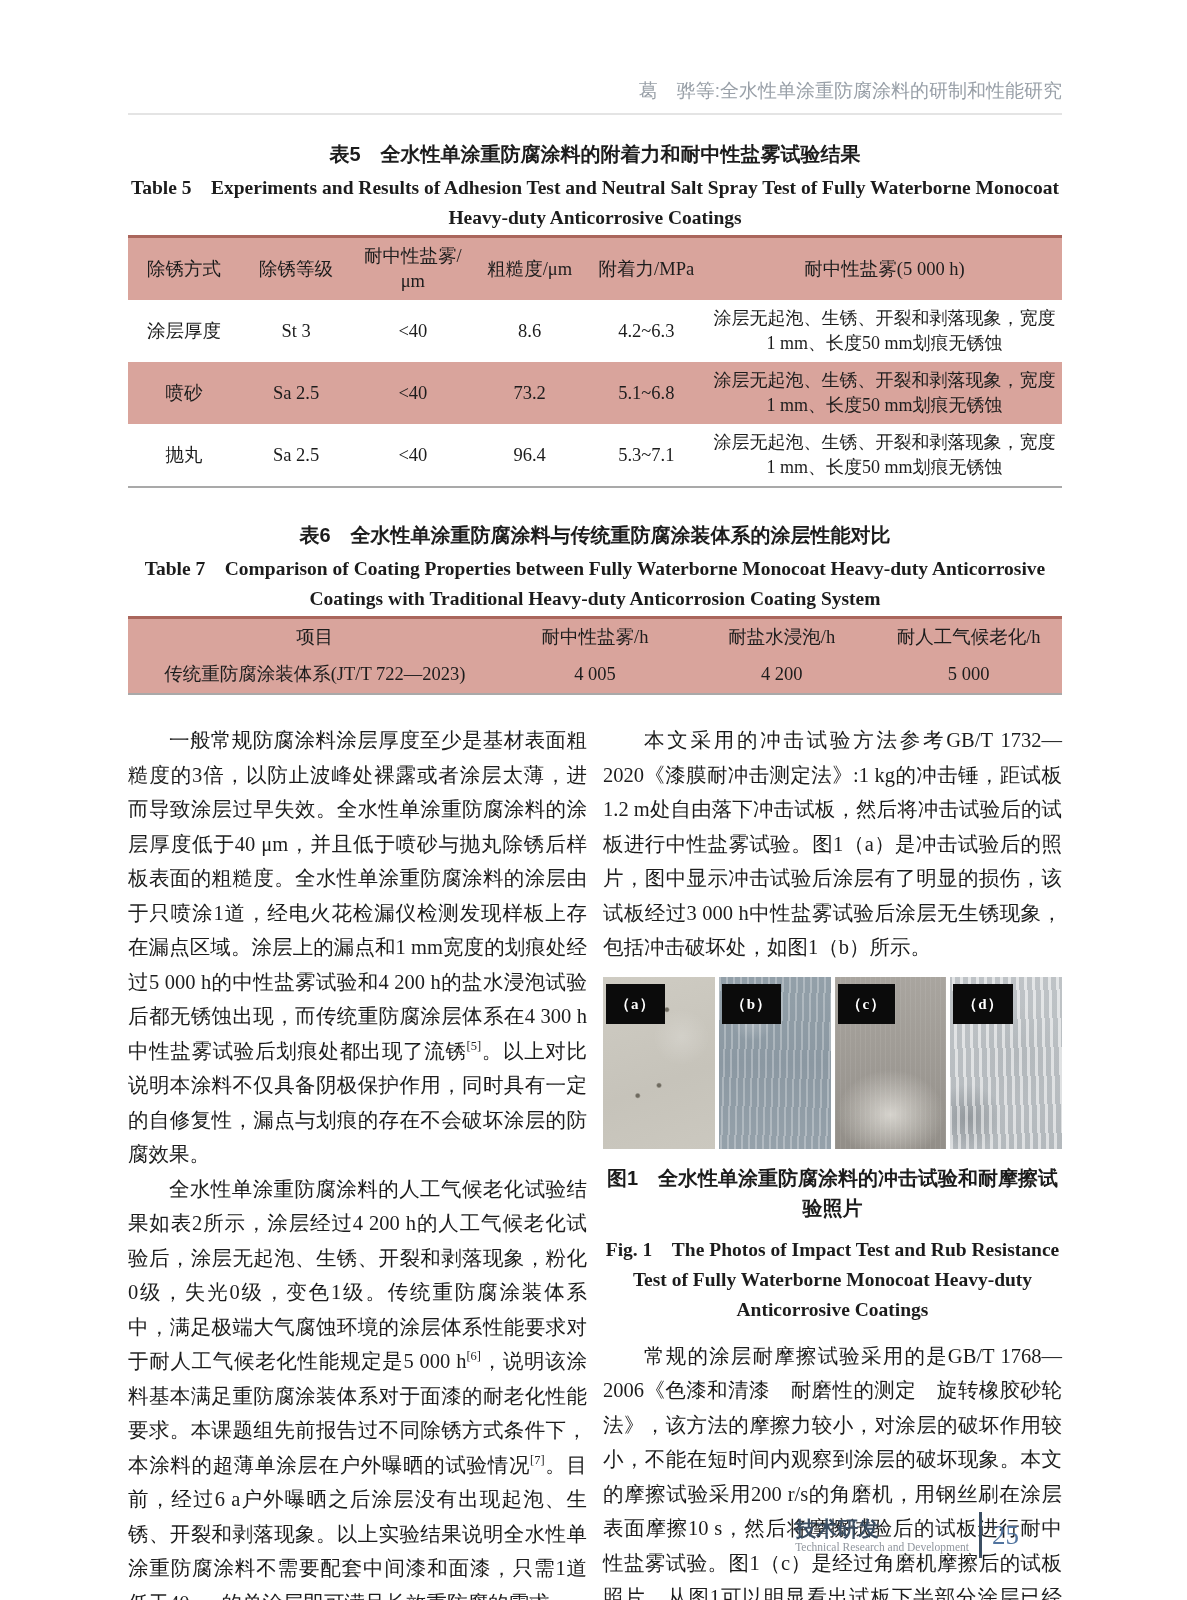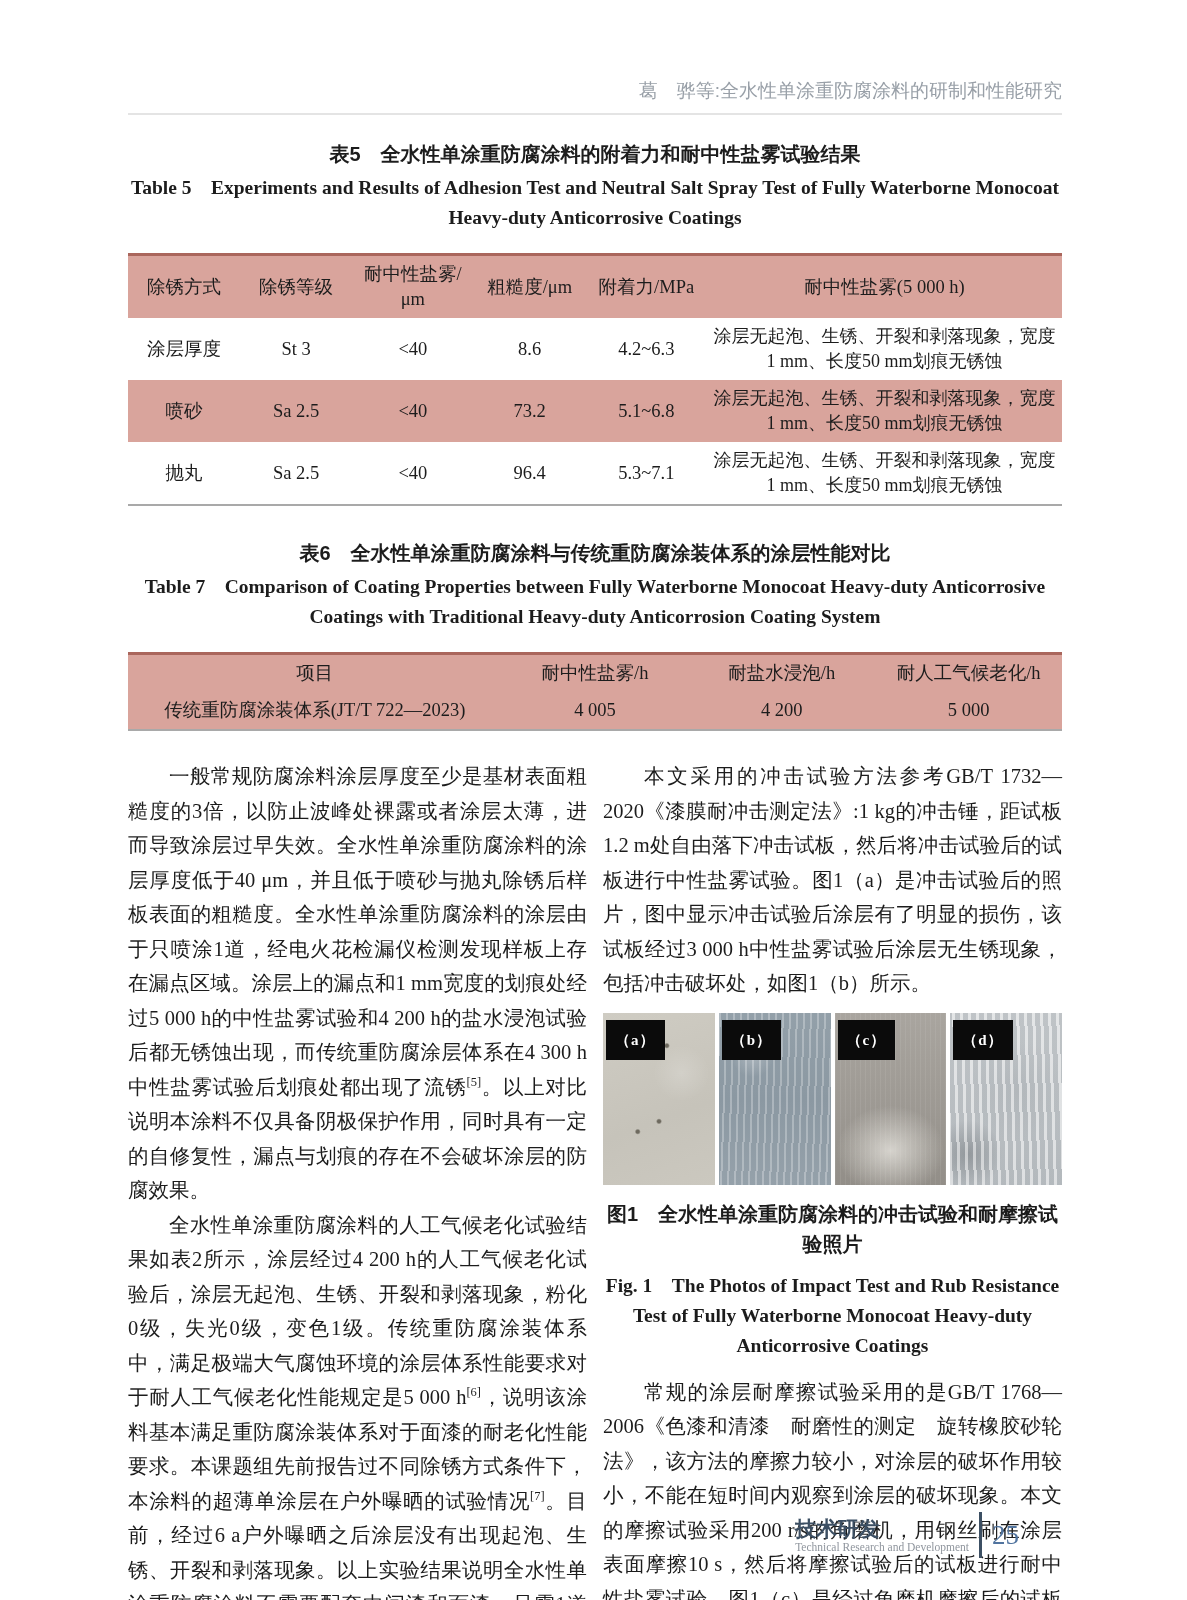--- a/index.html
+++ b/index.html
@@ -13,21 +13,21 @@
         font-family:"Liberation Sans","DejaVu Sans",sans-serif;
         padding-bottom:9px;border-bottom:2px solid #e4e4e4;}
 
   
   .cap-zh{margin-top:26px;text-align:center;font-weight:bold;font-size:20px;
         font-family:"Liberation Sans","DejaVu Sans",sans-serif;line-height:26px;}
   .cap-en{margin-top:6px;text-align:center;font-weight:bold;font-size:19.5px;
         font-family:"Liberation Serif","DejaVu Serif",serif;line-height:30px;}
 
   
-  table.datat{width:100%;border-collapse:collapse;margin-top:20px;
+  table.datat{width:100%;border-collapse:collapse;margin-top:2px;
         border-top:3px solid #aa665c;border-bottom:2px solid #a9a9a9;
         font-size:18.5px;}
   table.datat td,table.datat th{padding:6px 4px;text-align:center;vertical-align:middle;
         font-weight:normal;line-height:25px;}
   .rowPink{background:#d9a49c;}
   .rowWhite{background:#ffffff;}
   th.hleft,td.tleft{text-align:left;padding-left:42px;}
   td.saltcell{font-size:18px;line-height:24px;padding:5px 14px;}
 
   

